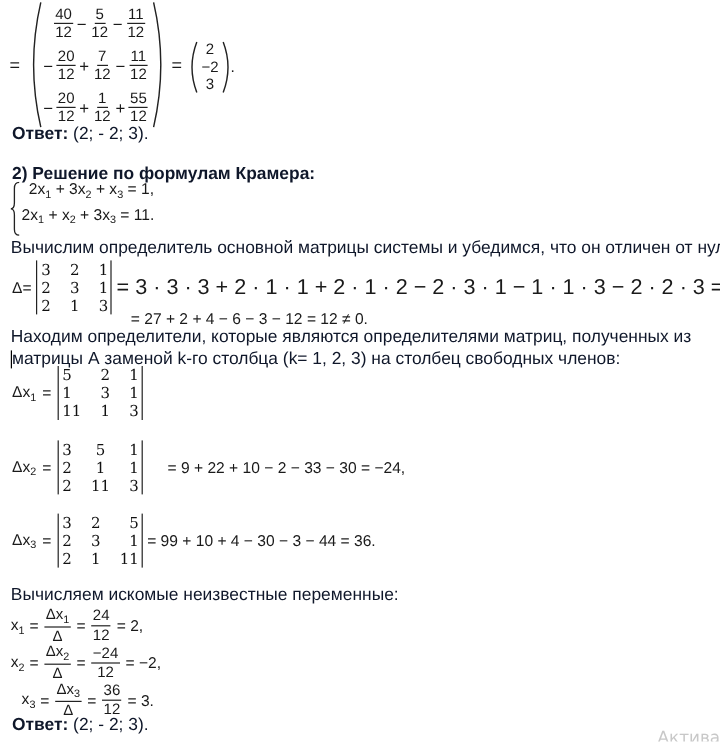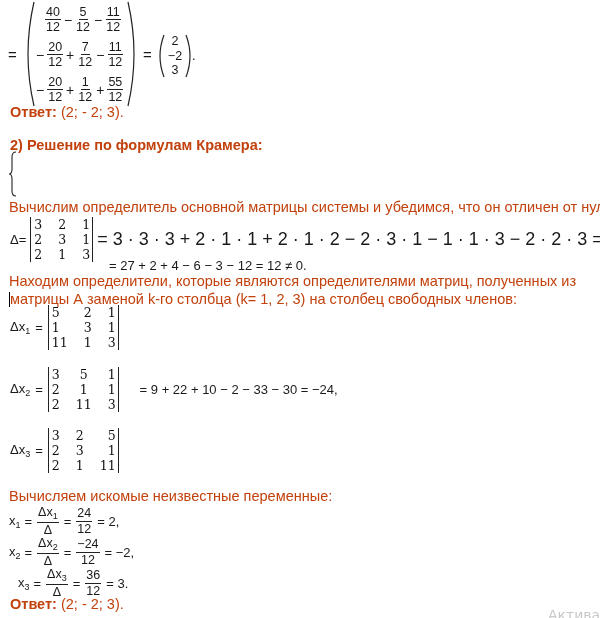--- a/index.html
+++ b/index.html
@@ -2,21 +2,21 @@
 <html><head>
   <meta charset="utf-8">
   <style>
     html, body { margin: 0; padding: 0; background: #ffffff; }
     body {
       width: 600px; height: 618px; position: relative; overflow: hidden;
       color: #111;
       font-family: "Liberation Sans", sans-serif;
     }
     .abs { position: absolute; }
-    .txt { font-family: "Liberation Sans", sans-serif; font-size: 14.5px; white-space: nowrap; color:#c2410c; }
+    .txt { font-family: "Liberation Sans", sans-serif; font-size: 14.5px; white-space: nowrap; color:#0f172a; }
     .bold { font-weight: bold; }
     .m { font-family: Liberation Sans, sans-serif; font-size: 13px; white-space: nowrap; color:#1a1a1a; }
     .frac { display: inline-flex; flex-direction: column; align-items: center; vertical-align: middle; line-height: 1; margin: 0 1px; }
     .frac .num { padding: 0 1px 1px; border-bottom: 1px solid #222; font-size: 12.5px; }
     .frac .den { padding: 1px 1px 0; font-size: 12.5px; }
     sub { font-size: 9px; vertical-align: -3px; }
     .row { display:flex; align-items:center; }
     .det-grid { display: grid; grid-template-columns: repeat(3, auto); column-gap: 16px; row-gap: 0px; font-family: "DejaVu Serif", serif; font-size: 12.5px; line-height: 15px; }
     .det { border-left: 1.5px solid #222; border-right: 1.5px solid #222; padding: 0 2px 0 3px; display: inline-block; }
     .det-grid span:nth-child(3n) { text-align: right; }
@@ -112,20 +112,22 @@
   <span class="bold">Ответ:</span><span> (2; - 2; 3).</span>
 </div>
 
 <div class="abs txt bold" style="left:10px; top:137px;">2) Решение по формулам Крамера:</div>
 
 <div class="abs" style="left:8px; top:150px;">
   <svg class="abs" style="left:0;top:1px;" width="10" height="46">
     <path d="M8 1 Q4 1 4 6 L4 18 Q4 23 1 23 Q4 23 4 28 L4 40 Q4 45 8 45" fill="none" stroke="#222" stroke-width="1.1"></path>
   </svg>
   <div id="system-rows" class="abs m" style="left:10px; top:0; line-height:15.5px;">
+      <div style="padding-left:6px;"><span>2x</span><sub>1</sub><span> + 3x</span><sub>2</sub><span> + x</span><sub>3</sub><span> = 1,</span></div>
+      <div style=""><span>2x</span><sub>1</sub><span> + x</span><sub>2</sub><span> + 3x</span><sub>3</sub><span> = 11.</span></div>
     </div>
 </div>
 
 <div class="abs txt" style="left:9px; top:199px;">Вычислим определитель основной матрицы системы и убедимся, что он отличен от нуля:</div>
 
 <div class="abs row" style="left:10px; top:217px;">
   <span class="m" style="font-size:13px;">Δ=</span>
   <span class="det" style="margin-left:4px;">
     <span class="det-grid" id="det-main">
         <span>3</span>
@@ -192,20 +194,21 @@
           <span>2</span>
           <span>5</span>
           <span>2</span>
           <span>3</span>
           <span>1</span>
           <span>2</span>
           <span>1</span>
           <span>11</span>
         </span>
       </span>
+      <span class="m" style="margin-left:4px;">= 99 + 10 + 4 − 30 − 3 − 44 = 36.</span>
     </div>
   </div>
 
 <div class="abs txt" style="left:9px; top:488px;">Вычисляем искомые неизвестные переменные:</div>
 
 <div id="solutions">
     <div class="abs row m" style="left:9px; top:506px;">
       <span><span>x</span><sub>1</sub></span>
       <span style="margin:0 4px;">=</span>
       <span class="frac">

